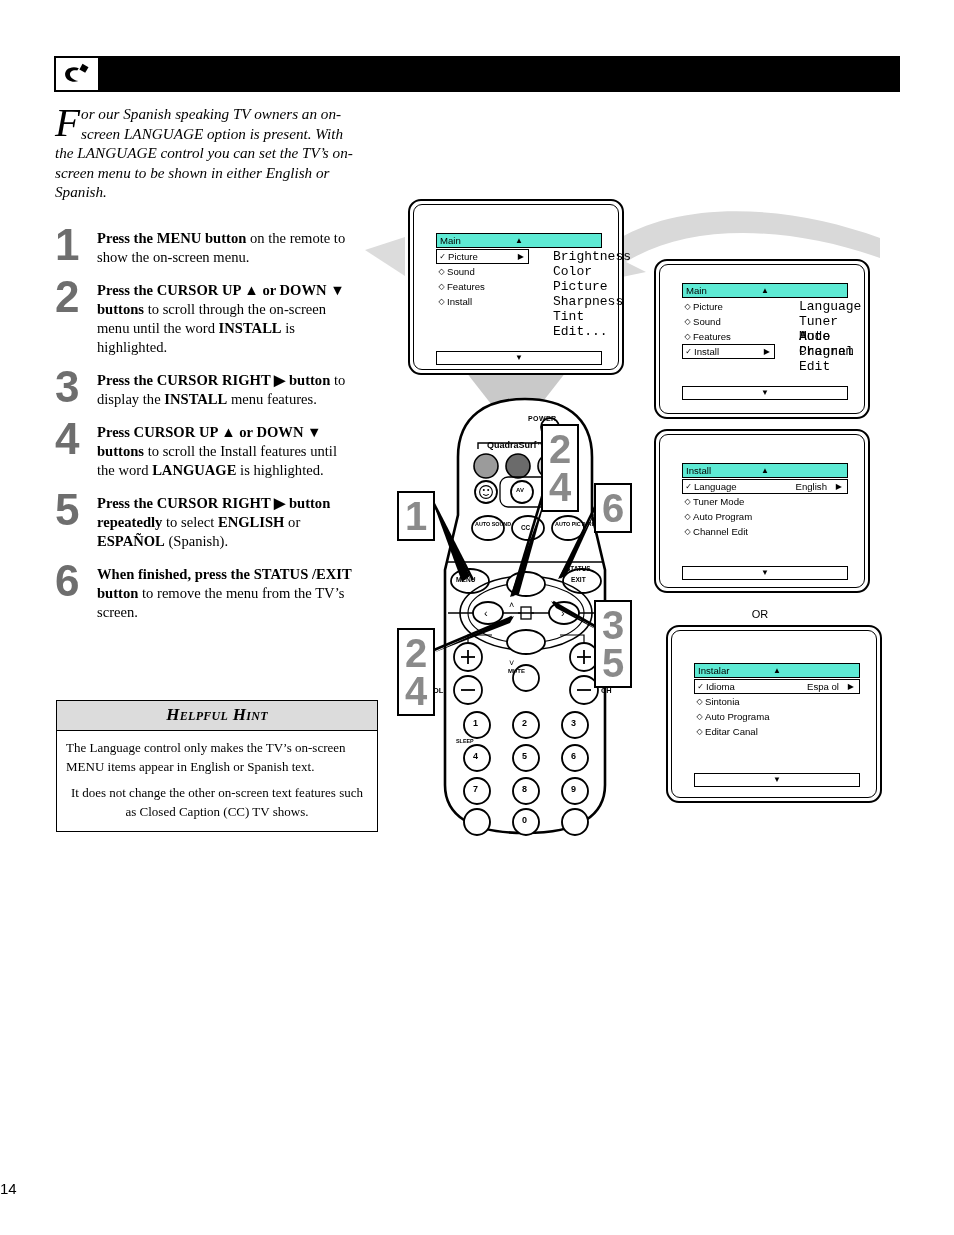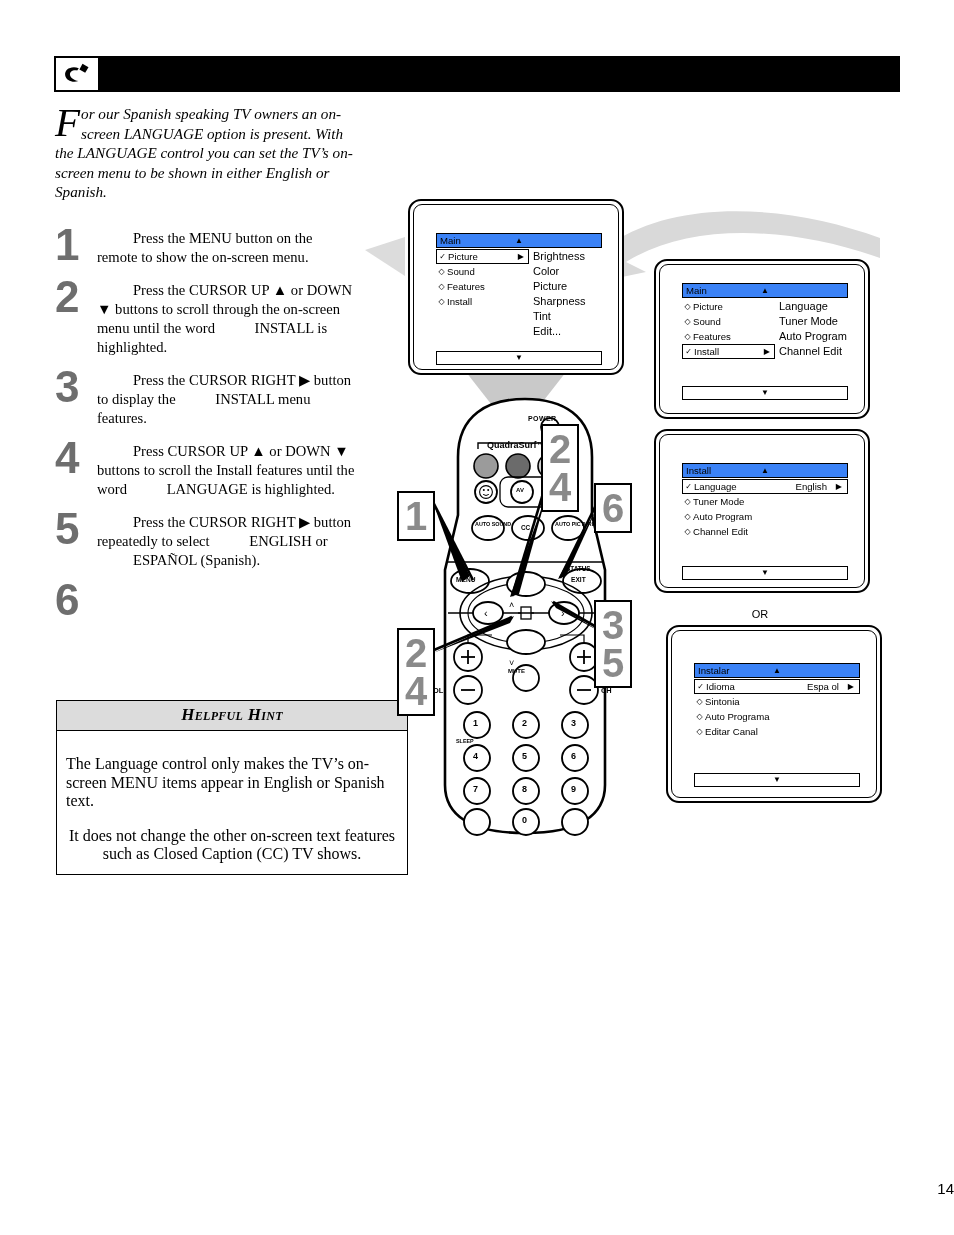--- a/index.html
+++ b/index.html
@@ -46,50 +46,50 @@
   .step{position:relative;display:flex;margin-bottom:11px;}
   .step-num{
     width:42px;flex:0 0 42px;color:#6e6e6e;
     font-family:"Liberation Sans", sans-serif;
     font-weight:bold;font-size:44px;line-height:38px;
     text-align:left;letter-spacing:-1px;
   }
   .step-txt{
     flex:1;font-size:14.6px;line-height:19px;color:#000;padding-top:3px;
   }
-  .step-txt b{font-weight:normal;margin-left:36px;}
+  .step-txt b{font-weight:bold;}
 
   
   .hint{
-    position:absolute;left:56px;top:700px;width:352px;
+    position:absolute;left:56px;top:700px;width:322px;
     border:1px solid #000;box-sizing:border-box;background:#fff;
   }
   .hint-head{
     background:#dcdcdc;border-bottom:1px solid #000;
     text-align:center;padding:4px 0 5px;
     font-style:italic;font-weight:bold;font-size:17px;
     font-variant:small-caps;letter-spacing:.3px;
   }
   .hint-body{padding:8px 9px 10px 9px;}
-  .hint-body p{margin:16px 0 8px 0;font-size:16px;line-height:18.6px;}
+  .hint-body p{margin:0 0 8px 0;font-size:13px;line-height:18.6px;}
   .hint-body p:last-child{margin-bottom:0;text-align:center;}
 
   
   .tvbox{
     position:absolute;background:#fff;
     border:2px solid #000;border-radius:13px;
   }
   .tvbox .inner{
     position:absolute;left:3px;top:3px;right:3px;bottom:3px;
     border:1px solid #000;border-radius:9px;background:#fff;
   }
   .osd{position:absolute;}
   .osd-title{
     border:1px solid #000;height:15px;box-sizing:border-box;
-    display:flex;align-items:center;position:relative;background:#3b82f6;
+    display:flex;align-items:center;position:relative;background:#5eead4;
   }
   .osd-title .lbl{
     font-family:"Liberation Sans", sans-serif;font-size:9.6px;
     padding-left:3px;color:#000;
   }
   .osd-title .up{
     position:absolute;left:50%;transform:translateX(-50%);
     font-size:8px;line-height:8px;
   }
   .osd-rows{position:relative;margin-top:1px;}
@@ -100,22 +100,22 @@
   .osd-row .bullet{width:11px;text-align:center;font-size:8px;}
   .osd-row .name{flex:0 0 auto;}
   .osd-row.sel{border:1px solid #000;box-sizing:border-box;}
   .osd-row .arr{
     position:absolute;font-size:8px;line-height:8px;
   }
   .osd-row .val{
     position:absolute;font-family:"Liberation Sans", sans-serif;font-size:9.6px;
   }
   .osd-right{
-    position:absolute;font-family:Liberation Sans, sans-serif;
-    font-size:11px;color:#000;
+    position:absolute;font-family:Liberation Mono, monospace;
+    font-size:13px;color:#000;margin-left:20px;
   }
   .osd-right div{height:15px;line-height:15px;}
   .osd-bottom{
     position:absolute;border:1px solid #000;height:14px;box-sizing:border-box;
     display:flex;align-items:center;justify-content:center;background:#fff;
   }
   .osd-bottom span{font-size:8px;line-height:8px;}
 
   .or-label{
     position:absolute;font-family:"Liberation Sans", sans-serif;
@@ -131,21 +131,21 @@
     flex-direction:column;line-height:.95;
   }
 
   
   .rlbl{
     position:absolute;font-family:"Liberation Sans", sans-serif;
     font-weight:bold;color:#000;white-space:nowrap;
   }
 
   .pagenum{
-    position:absolute;left:0;top:1180px;width:954px;text-align:right;
+    position:absolute;left:0;top:1180px;width:954px;text-align:left;
     font-family:"Liberation Sans", sans-serif;font-size:15px;color:#000;
   }
   svg{overflow:visible;}
 </style>
 </head>
 <body>
 
 <div class="page">
 
   <div class="hdr-bar"></div>
@@ -177,20 +177,21 @@
     <div class="step">
       <div class="step-num">4</div>
       <div class="step-txt"><b>Press CURSOR UP ▲ or DOWN ▼ buttons</b> to scroll the Install features until the word <b>LANGUAGE</b> is highlighted.</div>
     </div>
     <div class="step">
       <div class="step-num">5</div>
       <div class="step-txt"><b>Press the CURSOR RIGHT ▶ button repeatedly</b> to select <b>ENGLISH</b> or <b>ESPAÑOL</b> (Spanish).</div>
     </div>
     <div class="step">
       <div class="step-num">6</div>
+      <div class="step-txt"><b>When finished, press the STATUS /EXIT button</b> to remove the menu from the TV’s screen.</div>
     </div>
   </div>
 
   <div class="hint">
     <div class="hint-head">Helpful Hint</div>
     <div class="hint-body">
       <p>The Language control only makes the TV’s on-screen MENU items appear in English or Spanish text.</p>
       <p>It does not change the other on-screen text features such as Closed Caption (CC) TV shows.</p>
     </div>
   </div>

